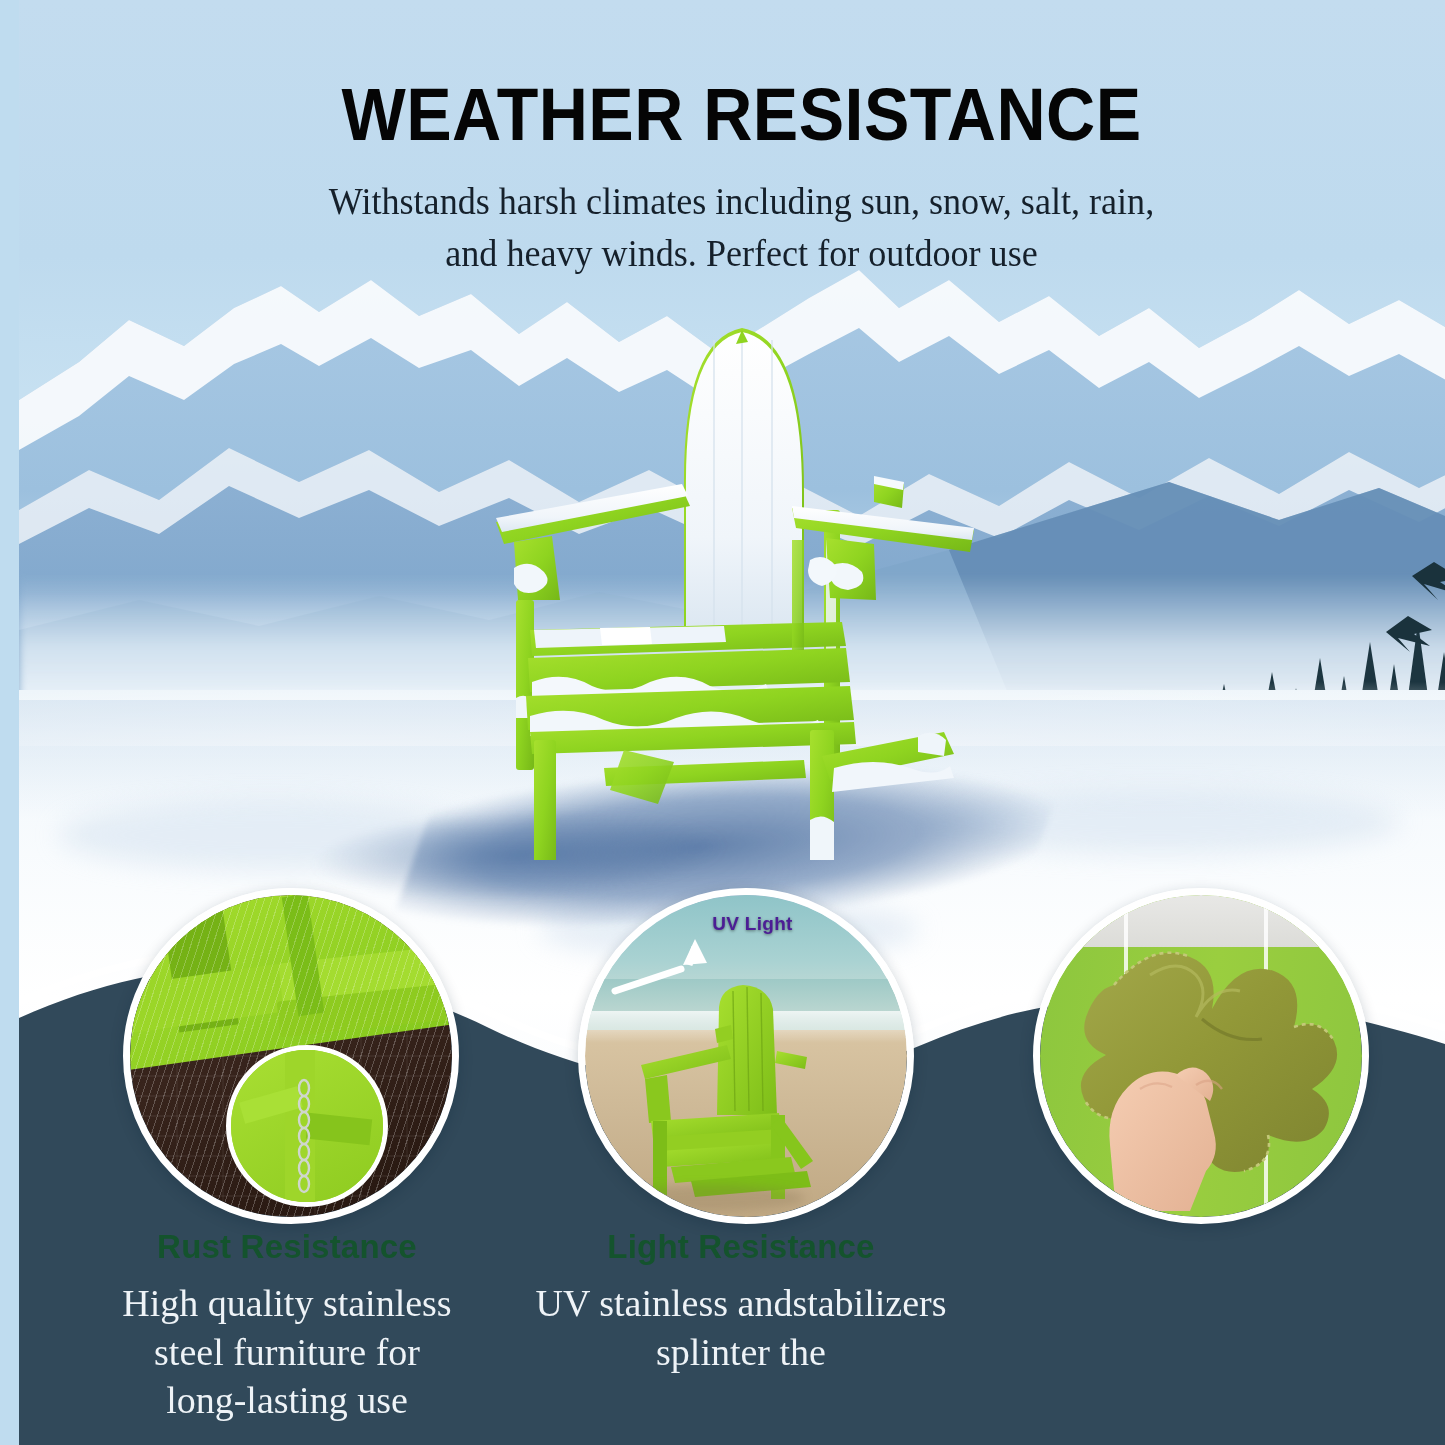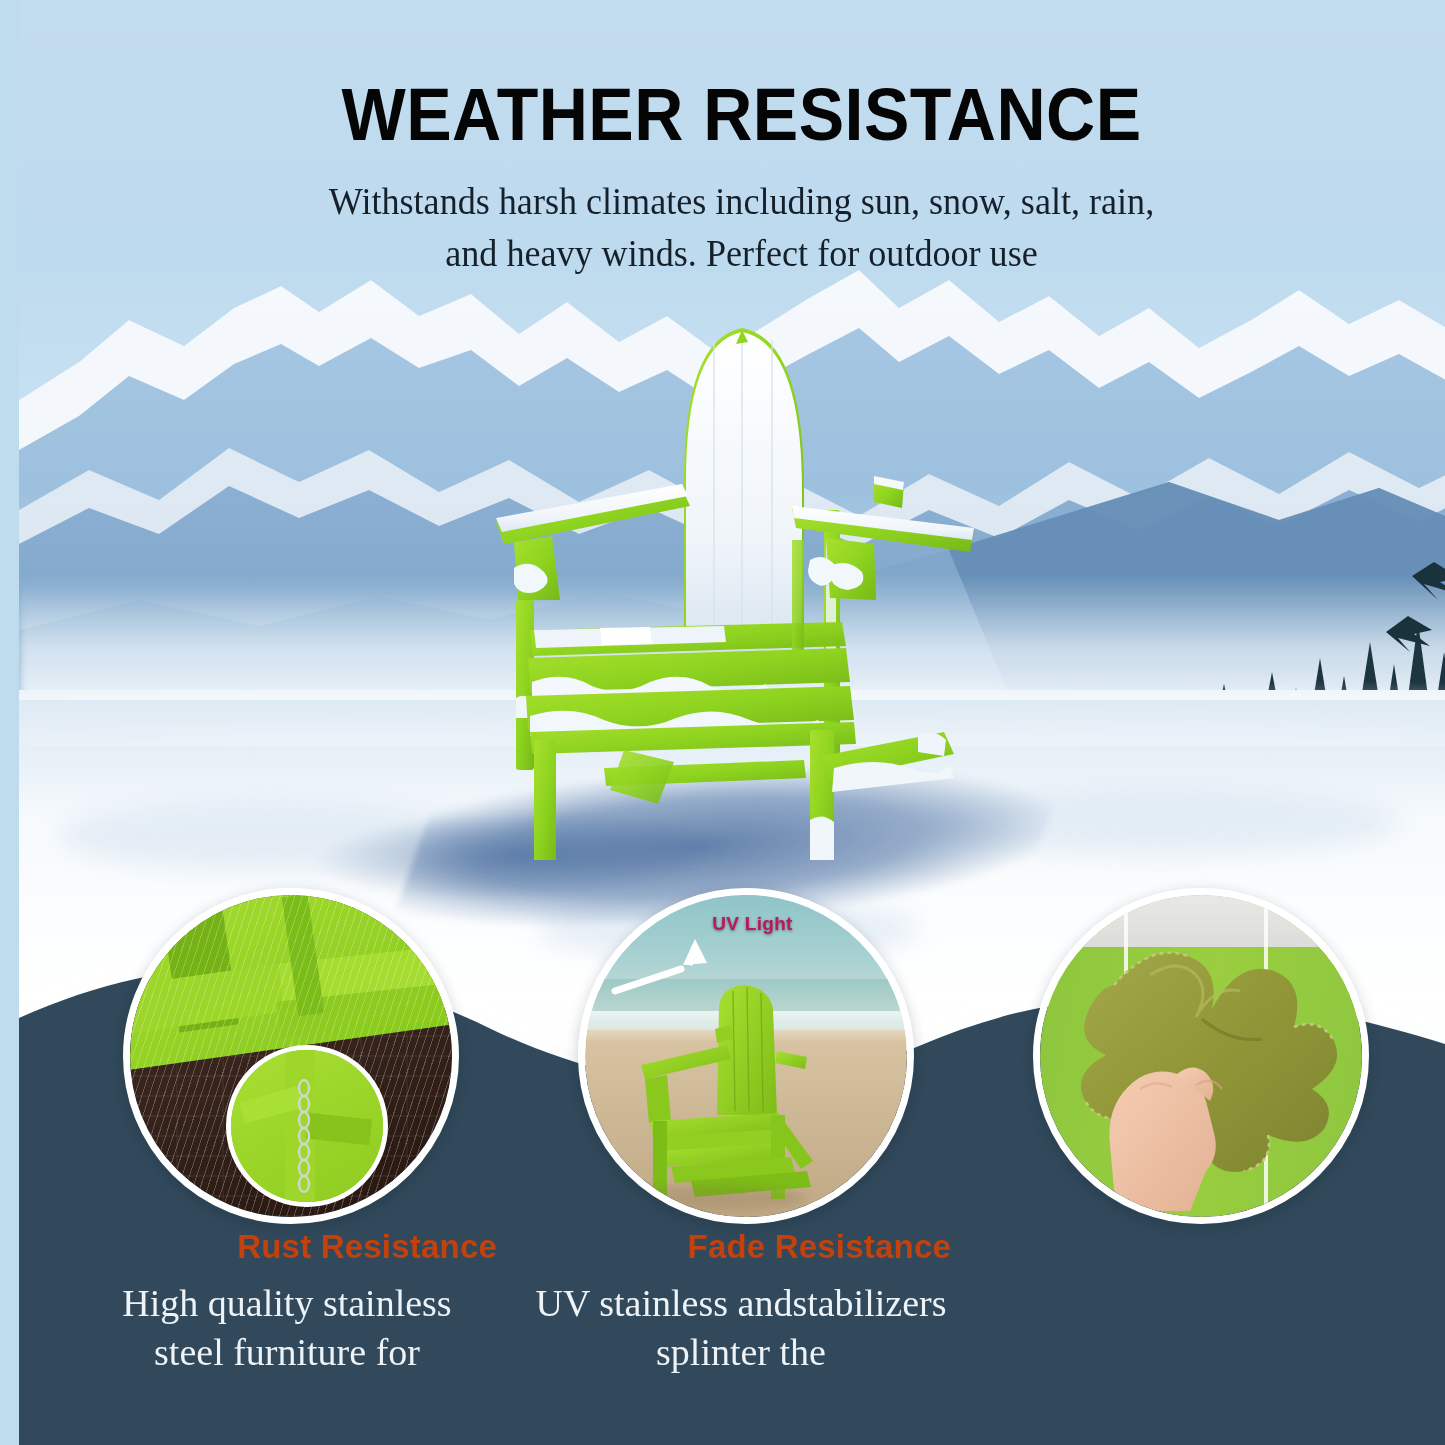--- a/index.html
+++ b/index.html
@@ -108,36 +108,36 @@
     border:5px solid #fff;overflow:hidden;background:#9ad62a;
   }
 
   
   .c2-sky{position:absolute;left:0;top:0;width:100%;height:34%;background:linear-gradient(180deg,#8fc4c8 0%,#a9d2d2 60%,#c8dcd6 100%);}
   .c2-sea{position:absolute;left:0;top:26%;width:100%;height:18%;background:linear-gradient(180deg,#9ec9c6,#cfe0d8);}
   .c2-sand{position:absolute;left:0;top:42%;width:100%;height:58%;
     background:linear-gradient(180deg,#d9c5a3 0%,#cdb896 45%,#c0a883 100%);}
   .uv-label{
     position:absolute;left:50%;top:18px;transform:translateX(-42%);
-    color:#be185d;font-size:19px;font-weight:bold;letter-spacing:.3px;
+    color:#4c1d95;font-size:19px;font-weight:bold;letter-spacing:.3px;
     text-shadow:0 1px 3px rgba(0,0,0,.45);white-space:nowrap;
   }
 
   
   .c3-green{position:absolute;inset:0;background:linear-gradient(100deg,#8cc63e 0%,#9ace3f 50%,#8dc63f 100%);}
   .plank{position:absolute;top:0;height:100%;width:4px;background:rgba(255,255,255,.82);}
   .c3-wood{position:absolute;left:0;top:0;width:100%;height:16%;background:linear-gradient(180deg,#e8e8e6,#dcdcd8);}
 
   .feature{
     position:absolute;top:1228px;width:420px;text-align:center;
   }
   .f1{left:58px;} .f2{left:512px;} .f3{left:966px;}
   .f-title{
     font-family:"Liberation Sans",sans-serif;
-    font-weight:bold;font-size:33px;color:#c2410c;letter-spacing:.2px;margin-bottom:13px;text-align:right;
+    font-weight:bold;font-size:33px;color:#14532d;letter-spacing:.2px;margin-bottom:13px;
   }
   .f-desc{
     font-family:"Liberation Serif",serif;
     font-size:38px;line-height:1.28;color:#eef3f7;
   }
 </style>
 </head>
 <body>
 
 <div class="poster">
@@ -417,25 +417,26 @@
       </svg>
       <div style="position:absolute;right:26px;bottom:42px;width:8px;height:8px;border-radius:50%;background:#5c8c1e;opacity:.8;"></div>
     </div>
   </div>
 
   <div class="feature f1">
     <div class="f-title">Rust Resistance</div>
     <div class="f-desc">
       <div>High quality stainless</div>
       <div>steel furniture for</div>
+      <div>long-lasting use</div>
     </div>
   </div>
 
   <div class="feature f2">
-    <div class="f-title">Fade Resistance</div>
+    <div class="f-title">Light Resistance</div>
     <div class="f-desc">
       <div>UV stainless andstabilizers</div>
       <div>splinter the</div>
     </div>
   </div>
 
 
 </div>
 
 </body></html>

